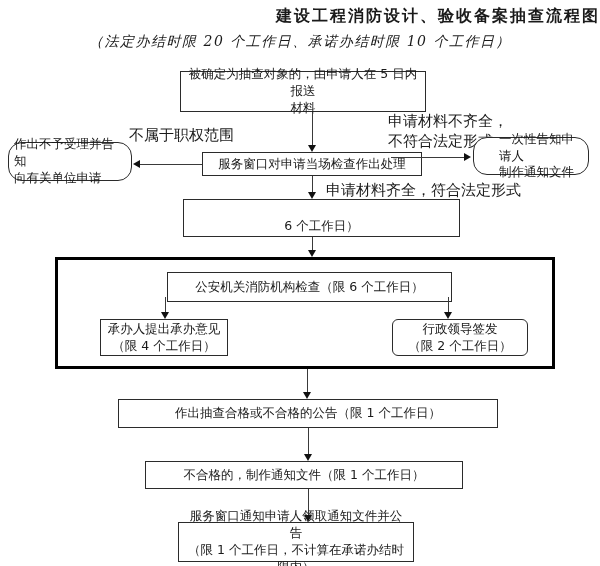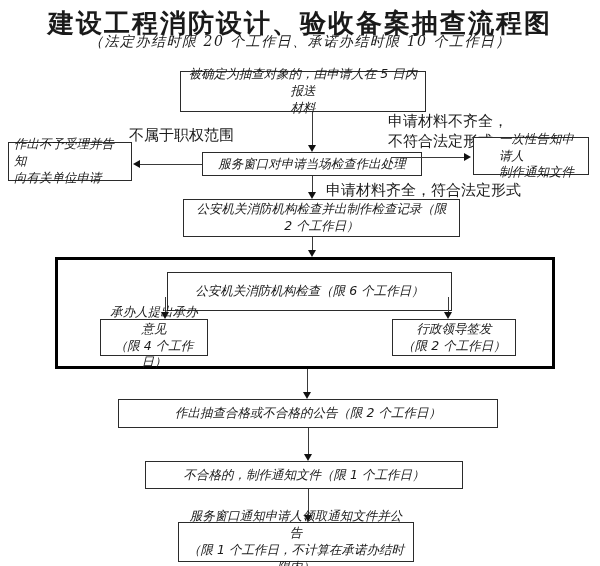--- a/index.html
+++ b/index.html
@@ -8,22 +8,22 @@
     width: 600px;
     height: 566px;
     background: #ffffff;
     font-family: "DejaVu Sans", "Liberation Sans", sans-serif;
     color: #1a1a1a;
     overflow: hidden;
   }
   .title {
     position: absolute;
     top: 6px; left: 0; width: 600px;
-    text-align: center;
-    font-size: 26px;
+    text-align: right;
+    font-size: 16px;
     font-weight: bold;
     letter-spacing: 2px;
     font-family: "DejaVu Serif", "Liberation Serif", serif;
   }
   .subtitle {
     position: absolute;
     top: 33px; left: 0; width: 600px;
     text-align: center;
     font-size: 14px;
     font-style: italic;
@@ -35,23 +35,22 @@
     box-sizing: border-box;
     border: 1px solid #2b2b2b;
     background: #ffffff;
     display: flex;
     align-items: center;
     justify-content: center;
     text-align: center;
     font-size: 12.5px;
     line-height: 1.35;
     padding: 2px 6px;
-    font-style: italic;
   }
-  .box.left-align { justify-content: flex-start; text-align: left; }
+  .box.left-align { justify-content: flex-start; text-align: left; border-radius: 14px; }
   .container-box {
     position: absolute;
     box-sizing: border-box;
     border: 3px solid #000000;
     background: transparent;
   }
   .edge-label {
     position: absolute;
     font-size: 15px;
     line-height: 1.3;
@@ -123,58 +122,58 @@
       <span>制作通知文件</span>
     </div>
   </div>
 
   <div class="vline" style="left:312px; top:176px; height:17px;"></div>
   <div class="arrow-down" style="left:308px; top:192px;"></div>
   <div class="edge-label" style="left:326px; top:181px;">申请材料齐全，符合法定形式</div>
 
   <div class="box" style="left:183px; top:199px; width:277px; height:38px;">
     <div>
-      <span>公安机关消防机构检查并出制作检查记录（限</span><br>
-      <span>2 个工作日）</span>
+      <br>
+      <span>6 个工作日）</span>
     </div>
   </div>
 
   <div class="vline" style="left:312px; top:237px; height:14px;"></div>
   <div class="arrow-down" style="left:308px; top:250px;"></div>
 
   <div class="container-box" style="left:55px; top:257px; width:500px; height:112px;"></div>
 
-  <div class="box" style="left:167px; top:272px; width:285px; height:39px;">
+  <div class="box" style="left:167px; top:272px; width:285px; height:30px;">
     <span>公安机关消防机构检查（限 6 个工作日）</span>
   </div>
 
   <div class="vline" style="left:165px; top:297px; height:15px;"></div>
   <div class="arrow-down" style="left:161px; top:312px;"></div>
   <div class="vline" style="left:448px; top:297px; height:15px;"></div>
   <div class="arrow-down" style="left:444px; top:312px;"></div>
 
-  <div class="box" style="left:100px; top:319px; width:108px; height:37px;">
+  <div class="box" style="left:100px; top:319px; width:128px; height:37px;">
     <div>
       <span>承办人提出承办意见</span><br>
       <span>（限 4 个工作日）</span>
     </div>
   </div>
 
-  <div class="box" style="left:392px; top:319px; width:124px; height:37px;">
+  <div class="box" style="left:392px; top:319px; width:136px; height:37px;border-radius:6px;">
     <div>
       <span>行政领导签发</span><br>
       <span>（限 2 个工作日）</span>
     </div>
   </div>
 
   <div class="vline" style="left:307px; top:369px; height:23px;"></div>
   <div class="arrow-down" style="left:303px; top:392px;"></div>
 
   <div class="box" style="left:118px; top:399px; width:380px; height:29px;">
-    <span>作出抽查合格或不合格的公告（限 2 个工作日）</span>
+    <span>作出抽查合格或不合格的公告（限 1 个工作日）</span>
   </div>
 
   <div class="vline" style="left:308px; top:428px; height:26px;"></div>
   <div class="arrow-down" style="left:304px; top:454px;"></div>
 
   <div class="box" style="left:145px; top:461px; width:318px; height:28px;">
     <span>不合格的，制作通知文件（限 1 个工作日）</span>
   </div>
 
   <div class="vline" style="left:308px; top:489px; height:26px;"></div>

